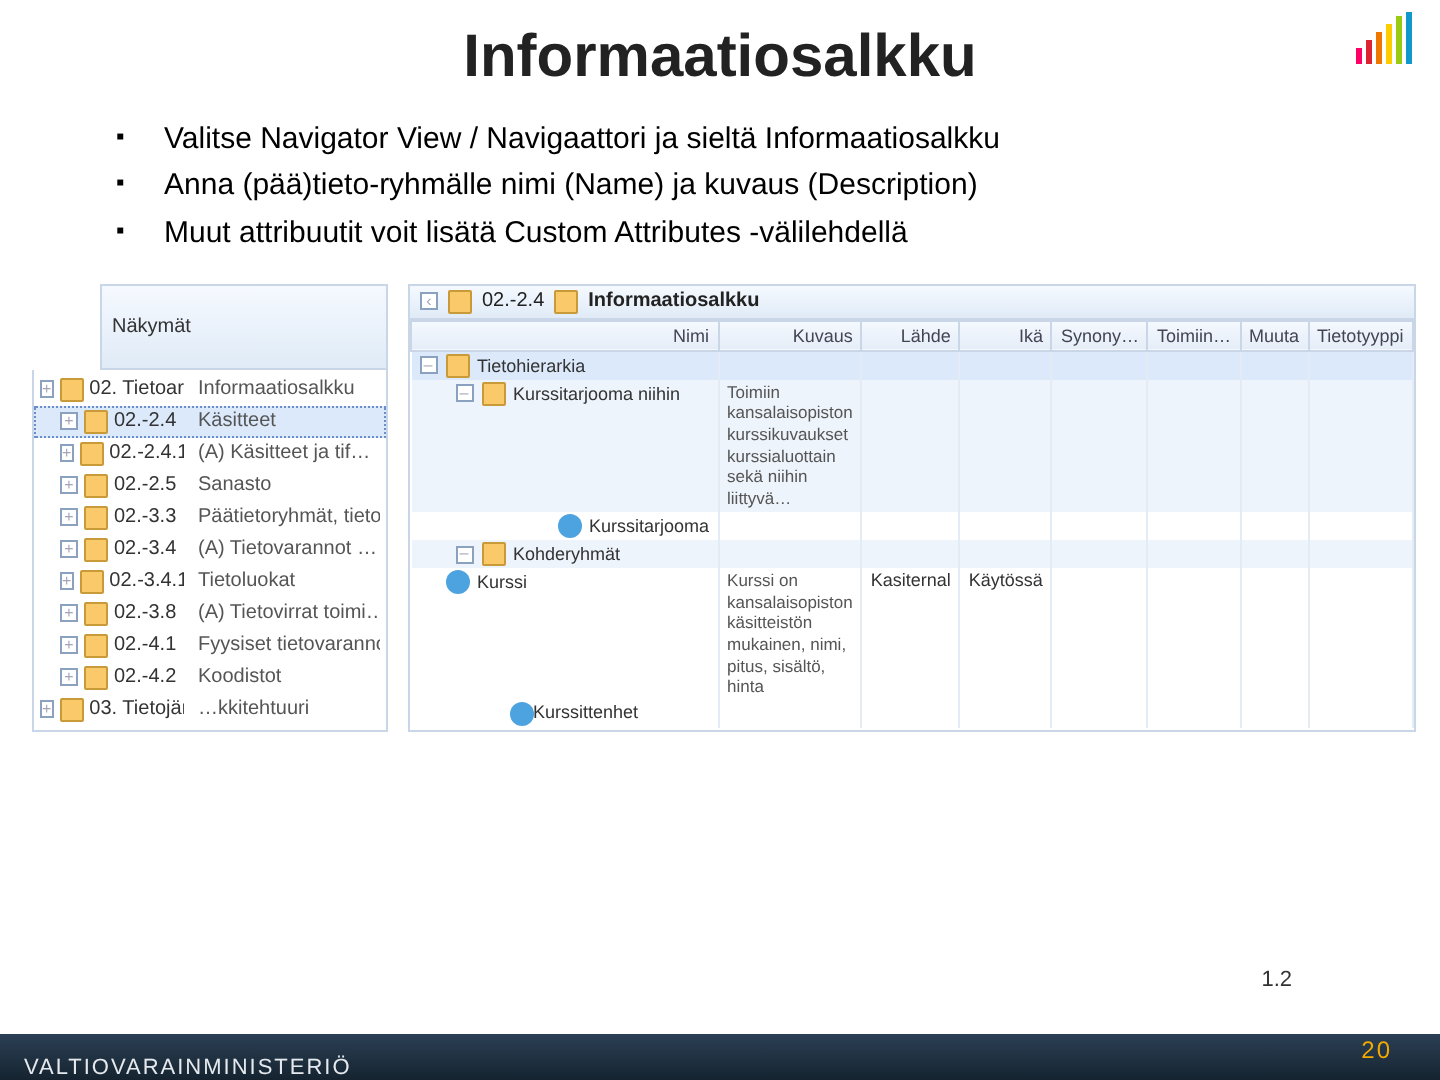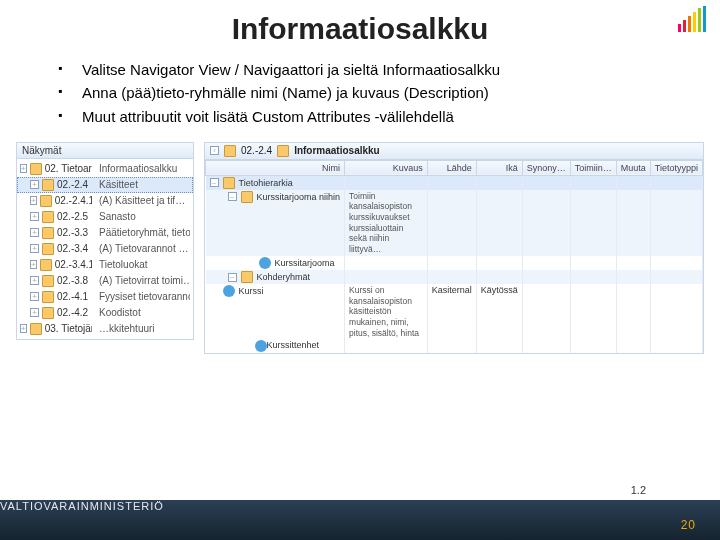--- a/index.html
+++ b/index.html
@@ -6,38 +6,38 @@
   body { width: 720px; height: 540px; background: #fff; font-family: Arial, sans-serif; overflow: hidden; position: relative; }
   .page-title { text-align: center; font-size: 30px; padding: 12px 0 14px; color: #222; }
   .logo-stripes { position: absolute; top: 6px; right: 14px; display: flex; gap: 2px; align-items: flex-end; height: 26px; }
   .logo-stripes span { width: 3px; }
   .s1{height:8px;background:#f06}.s2{height:12px;background:#d23}.s3{height:16px;background:#e70}.s4{height:20px;background:#fc0}.s5{height:24px;background:#9c1}.s6{height:26px;background:#19c}
   .bullets { padding: 0 58px 12px 58px; font-size: 15px; color:#000; }
   .bullets li { list-style: none; position: relative; padding-left: 24px; margin-bottom: 3px; line-height:1.35; }
   .bullets li::before { content: "▪"; position: absolute; left: 0; top: 0; font-size: 12px; }
   .screenshot { margin: 0 16px; display:flex; gap:10px; font-size:10px; color:#333; }
   .nav-panel { width: 178px; }
-  .panel-header { background: linear-gradient(#f5f9ff,#e0ebf7); border:1px solid #c8d6e8; padding:2px 5px; font-size:10px; }
+  .panel-header { background: linear-gradient(#f5f9ff,#e0ebf7); border:1px solid #c8d6e8; padding:15px 5px; font-size:10px;margin-left:34px; }
   .tree { border:1px solid #c8d6e8; border-top:none; padding:2px 0; background:#fff; }
   .tree-item { display:flex; align-items:center; padding:1px 3px 1px 3px; gap:3px; height:16px; white-space:nowrap; overflow:hidden; }
   .tree-item.selected { background:#dbe9fb; border:1px dotted #6a8fc9; padding:0 2px; }
   .ico { width:12px; height:12px; flex:0 0 12px; }
   .ico-folder{background:#f9c96a;border:1px solid #c99a38;border-radius:1px}
   .ico-blue{background:#4da3e0;border-radius:50%}
   .detail-panel { flex:1; border:1px solid #c8d6e8; background:#fff; }
   .detail-head { display:flex; align-items:center; background:linear-gradient(#f5f9ff,#e0ebf7); padding:2px 5px; border-bottom:1px solid #c8d6e8; gap:5px; }
   .bc{font-size:10px;color:#222}
   .tbl{width:100%;border-collapse:collapse;font-size:9px}
   .tbl th{background:linear-gradient(#f5f9ff,#e5edf7);border:1px solid #c8d6e8;padding:2px 4px;text-align:right;font-weight:normal;color:#445}
   .tbl td{border-right:1px solid #e3ebf5;padding:1px 4px;vertical-align:top}
   .row-head{background:#eef4fb}
   .row-sel{background:#dbe9fb}
   .tree-cell{white-space:nowrap}
   .desc-cell{color:#555;font-size:8.5px;line-height:1.25}
-  .footer { position:absolute; bottom:0; left:0; right:0; height:40px; background: linear-gradient(#2b4055,#15232f); display:flex; align-items:flex-start; color:#e5e9ee; font-size:11px; letter-spacing:1px; padding-left:0;}
+  .footer { position:absolute; bottom:0; left:0; right:0; height:23px; background: linear-gradient(#2b4055,#15232f); display:flex; align-items:flex-end; color:#e5e9ee; font-size:11px; letter-spacing:1px; padding-left:12px;}
   .page-num{position:absolute;right:24px;bottom:8px;color:#f2a900;font-size:12px}
   .ver-outside{position:absolute;right:74px;bottom:44px;font-size:11px;color:#333}
   .tree-toggle{width:9px;height:9px;border:1px solid #8aa2c0;background:#fff;display:inline-flex;align-items:center;justify-content:center;font-size:8px;line-height:1;color:#5578}
 </style>
 </head>
 <body>
 
 <div class="logo-stripes">
   <span class="s1"></span>
     <span class="s2"></span>
@@ -193,21 +193,21 @@
               </span></td>
             <td class="desc-cell">Toimiin kansalaisopiston kurssikuvaukset kurssialuottain sekä niihin liittyvä…</td>
             <td></td>
             <td></td>
             <td></td>
             <td></td>
             <td></td>
             <td></td>
           </tr>
           <tr>
-            <td class="tree-cell" style="padding-left: 40px;"><span style="display: inline-flex; align-items: center; gap: 4px;">
+            <td class="tree-cell" style="padding-left: 60px;"><span style="display: inline-flex; align-items: center; gap: 4px;">
                 <span class="tree-toggle" style="visibility: hidden;"> </span>
                 <span class="ico ico-blue"></span>
                 <span>Kurssitarjooma</span>
               </span></td>
             <td class="desc-cell"></td>
             <td></td>
             <td></td>
             <td></td>
             <td></td>
             <td></td>

